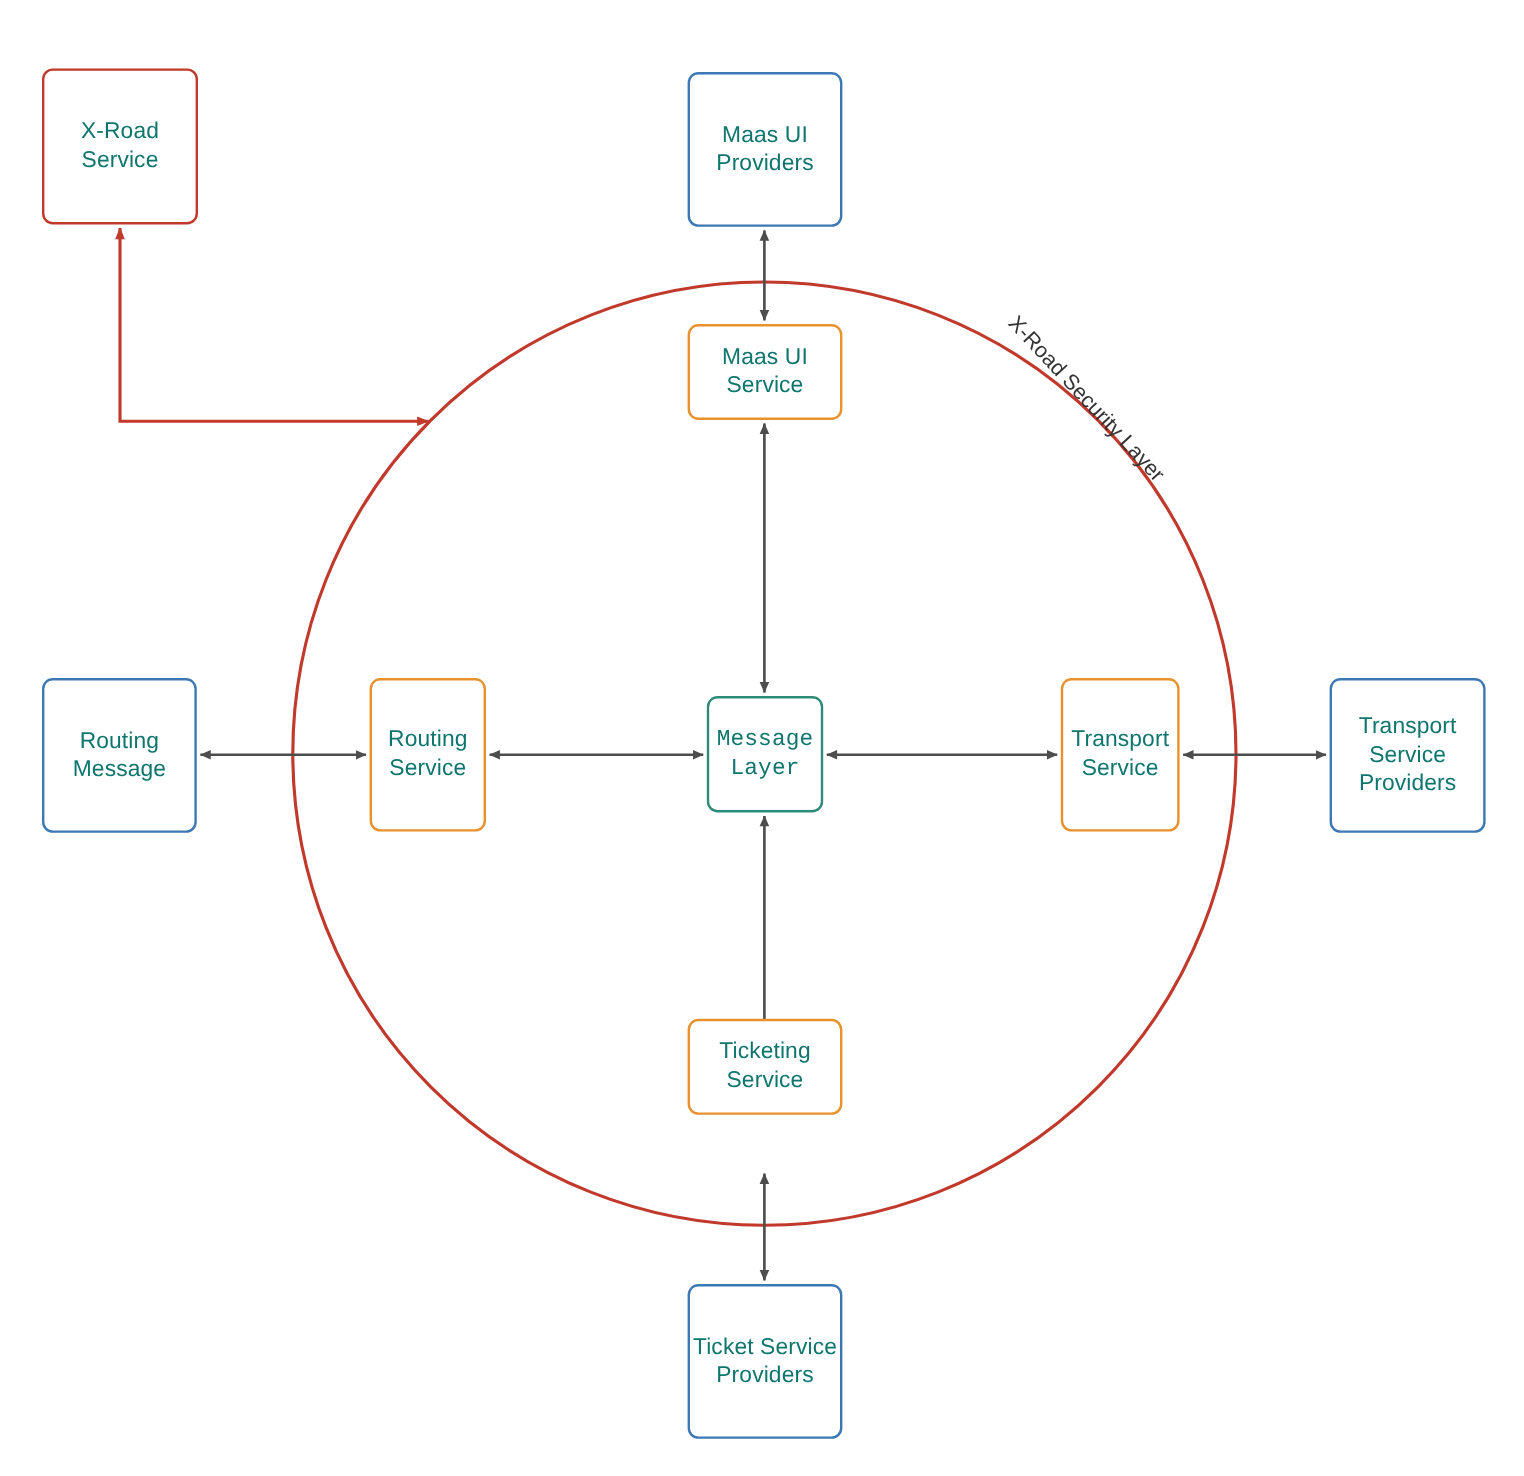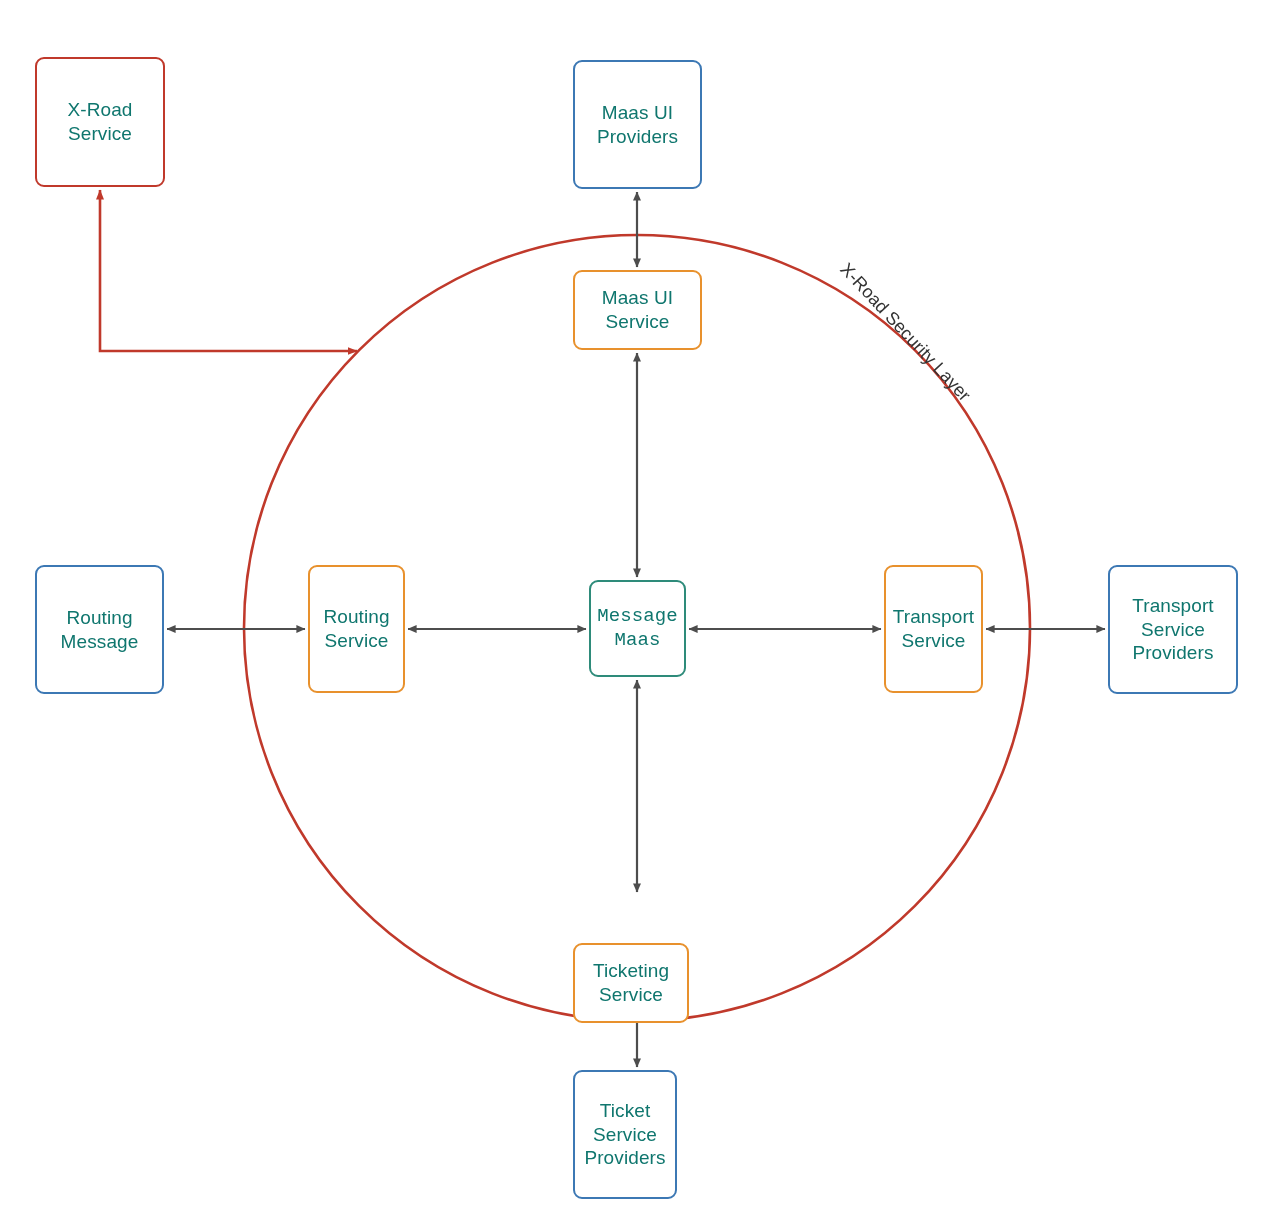--- a/index.html
+++ b/index.html
@@ -135,46 +135,46 @@
   <div class="node orange" style="left:308px; top:565px; width:97px; height:128px;">
     <div>
       <span>Routing</span>
       <span>Service</span>
     </div>
   </div>
 
   <div class="node teal" style="left:589px; top:580px; width:97px; height:97px;font-family:Liberation Mono, monospace;">
     <div>
       <span>Message</span>
-      <span>Maas</span>
+      <span>Layer</span>
     </div>
   </div>
 
   <div class="node orange" style="left:884px; top:565px; width:99px; height:128px;">
     <div>
       <span>Transport</span>
       <span>Service</span>
     </div>
   </div>
 
   <div class="node blue" style="left:1108px; top:565px; width:130px; height:129px;">
     <div>
       <span>Transport</span>
       <span>Service</span>
       <span>Providers</span>
     </div>
   </div>
 
-  <div class="node orange" style="left:573px; top:943px; width:116px; height:80px;">
+  <div class="node orange" style="left:573px; top:849px; width:129px; height:80px;">
     <div>
       <span>Ticketing</span>
       <span>Service</span>
     </div>
   </div>
 
-  <div class="node blue" style="left:573px; top:1070px; width:104px; height:129px;">
+  <div class="node blue" style="left:573px; top:1070px; width:129px; height:129px;">
     <div>
       <span>Ticket Service</span>
       <span>Providers</span>
     </div>
   </div>
 
 </div>
 
 </body></html>

